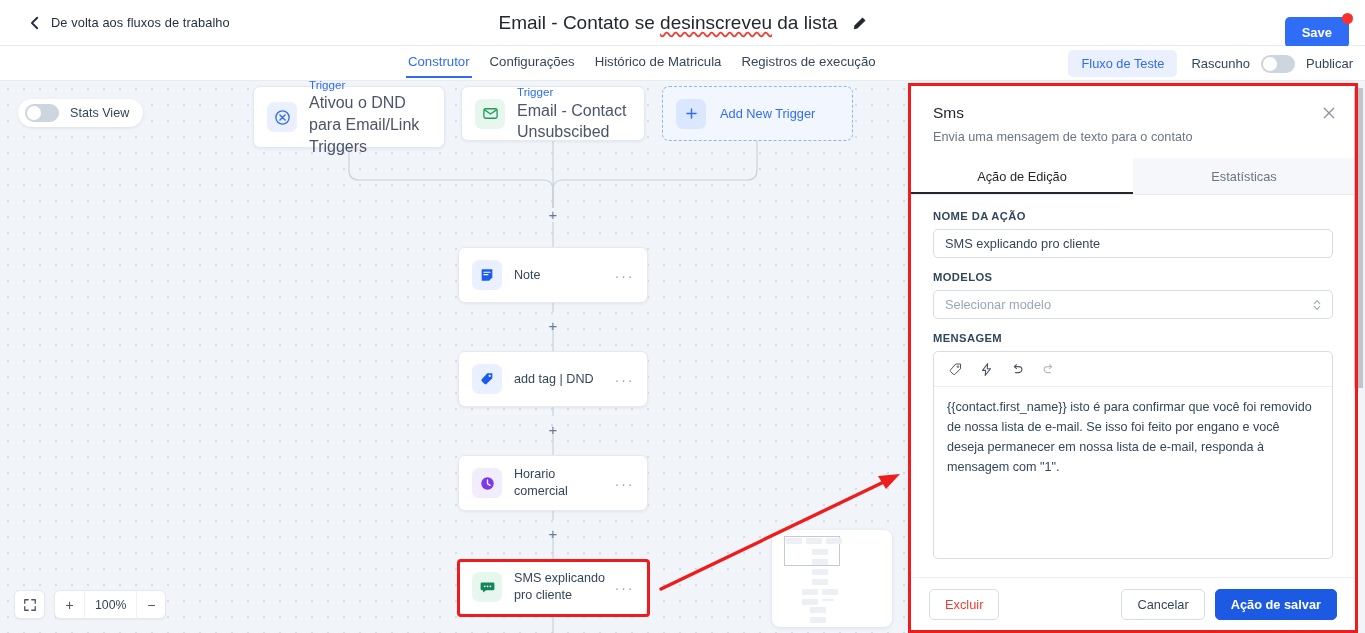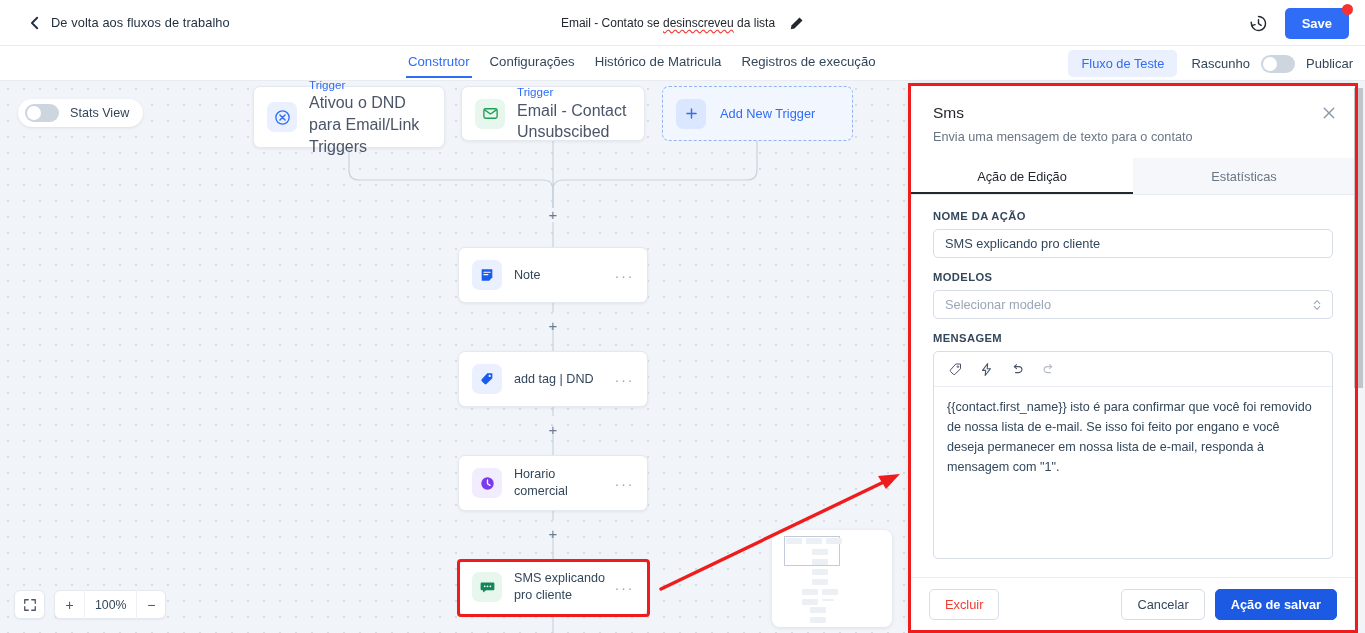--- a/index.html
+++ b/index.html
@@ -23,33 +23,33 @@
   }
   .back-chevron { width: 14px; height: 14px; display: block; }
   .back-label { font-size: 12.8px; color: #1f2d3d; letter-spacing: .1px; }
 
   .title-wrap {
     position: absolute; left: 0; right: 0; top: 0; height: 46px;
     display: flex; align-items: center; justify-content: center; gap: 14px;
     pointer-events: none;
   }
   .wf-title {
-    font-size: 12px; color: #23282f; font-weight: 400; white-space: nowrap;
+    font-size: 19px; color: #23282f; font-weight: 400; white-space: nowrap;
     pointer-events: auto;
   }
   .wf-title .misspell {
     text-decoration: underline wavy #ef3d33;
     text-decoration-skip-ink: none;
     text-underline-offset: 2px;
   }
   .pencil-icon { width: 15px; height: 15px; pointer-events: auto; cursor: pointer; }
 
   .topbar-right {
     position: absolute; right: 16px; top: 0; height: 46px;
-    display: flex; align-items: center; gap: 17px;
+    display: flex; align-items: flex-end; gap: 17px; flex-direction: column;
   }
   .history-icon { width: 19px; height: 19px; cursor: pointer; display: block; }
   .save-btn {
     position: relative;
     background: #2f6df6; color: #fff; border: none; border-radius: 5px;
     font-size: 13px; font-weight: 700; padding: 8px 17px; cursor: pointer;
     font-family: "Liberation Sans", sans-serif;
   }
   .save-dot {
     position: absolute; top: -4px; right: -4px;

